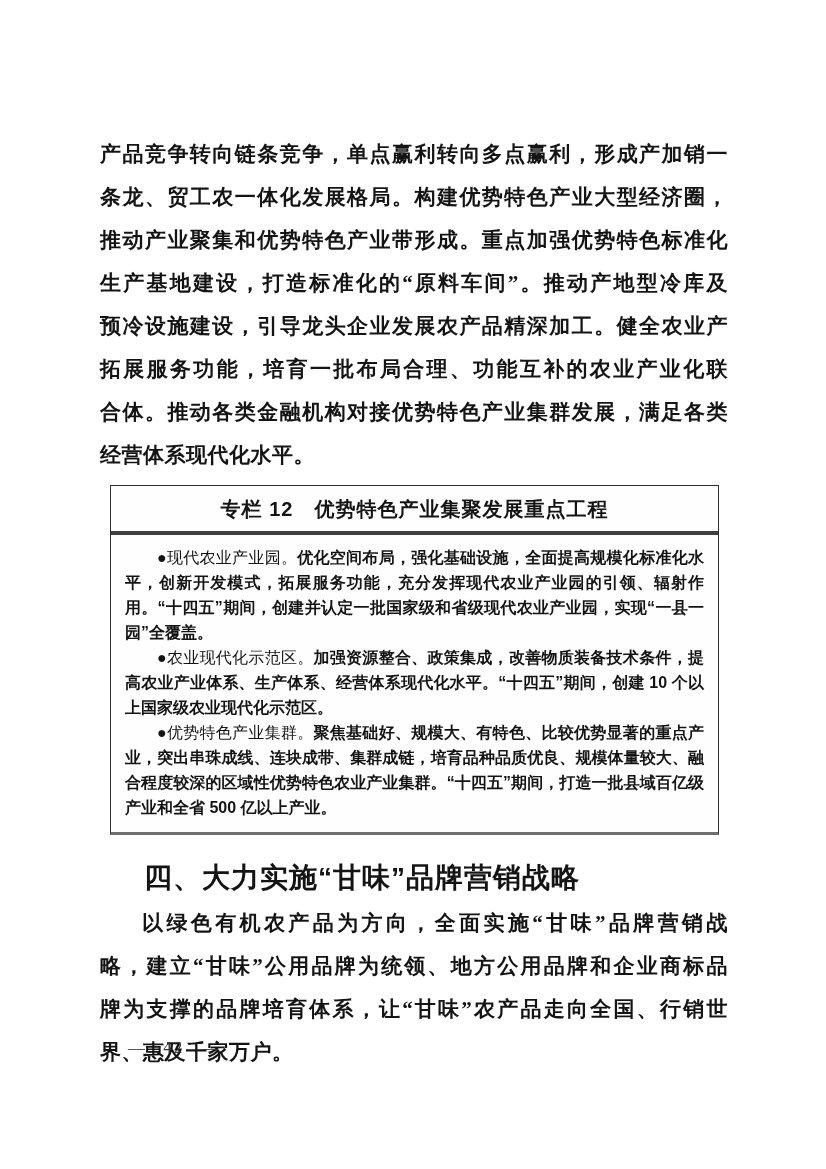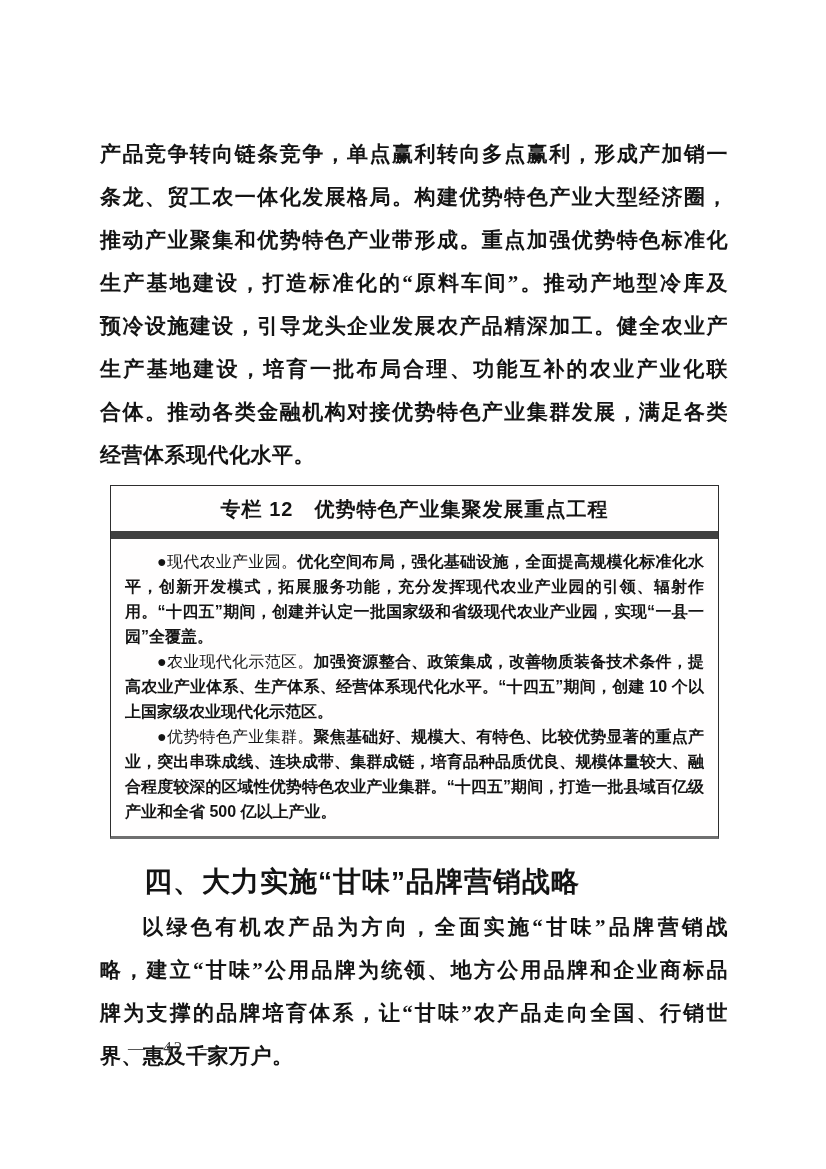--- a/index.html
+++ b/index.html
@@ -42,21 +42,21 @@
     border-bottom: 3px solid #6f6f6f;
     background: #fffefe;
   }
   .box-title {
     font-family: "Liberation Sans", "DejaVu Sans", sans-serif;
     font-weight: bold;
     font-size: 20px;
     letter-spacing: 1px;
     text-align: center;
     padding: 10px 0 8px 0;
-    border-bottom: 8px solid #404040;
+    border-bottom: 4px solid #404040;
   }
   .box-body { padding: 10px 14px 12px 14px; }
   .box-body p {
     margin: 0;
     font-family: "Liberation Sans", "DejaVu Sans", sans-serif;
     font-weight: bold;
     font-size: 16px;
     line-height: 25px;
     text-align: justify;
     text-justify: inter-ideograph;
@@ -90,21 +90,21 @@
 
 <div class="page">
   <div class="content">
 
     <div class="para">
       <div class="line">产品竞争转向链条竞争，单点赢利转向多点赢利，形成产加销一</div>
       <div class="line">条龙、贸工农一体化发展格局。构建优势特色产业大型经济圈，</div>
       <div class="line">推动产业聚集和优势特色产业带形成。重点加强优势特色标准化</div>
       <div class="line">生产基地建设，打造标准化的“原料车间”。推动产地型冷库及</div>
       <div class="line">预冷设施建设，引导龙头企业发展农产品精深加工。健全农业产</div>
-      <div class="line">生产基地建设，培育一批布局合理、功能互补的农业产业化联</div>
+      <div class="line">拓展服务功能，培育一批布局合理、功能互补的农业产业化联</div>
       <div class="line">合体。推动各类金融机构对接优势特色产业集群发展，满足各类</div>
       <div class="line last">经营体系现代化水平。</div>
     </div>
 
     <div class="box">
       <div class="box-title">专栏 12　优势特色产业集聚发展重点工程</div>
       <div class="box-body">
         <p><span class="bullet-lead">●现代农业产业园。</span><span>优化空间布局，强化基础设施，全面提高规模化标准化水平，创新开发模式，拓展服务功能，充分发挥现代农业产业园的引领、辐射作用。“十四五”期间，创建并认定一批国家级和省级现代农业产业园，实现“一县一园”全覆盖。</span></p>
         <p><span class="bullet-lead">●农业现代化示范区。</span><span>加强资源整合、政策集成，改善物质装备技术条件，提高农业产业体系、生产体系、经营体系现代化水平。“十四五”期间，创建 10 个以上国家级农业现代化示范区。</span></p>
         <p><span class="bullet-lead">●优势特色产业集群。</span><span>聚焦基础好、规模大、有特色、比较优势显著的重点产业，突出串珠成线、连块成带、集群成链，培育品种品质优良、规模体量较大、融合程度较深的区域性优势特色农业产业集群。“十四五”期间，打造一批县域百亿级产业和全省 500 亿以上产业。</span></p>

